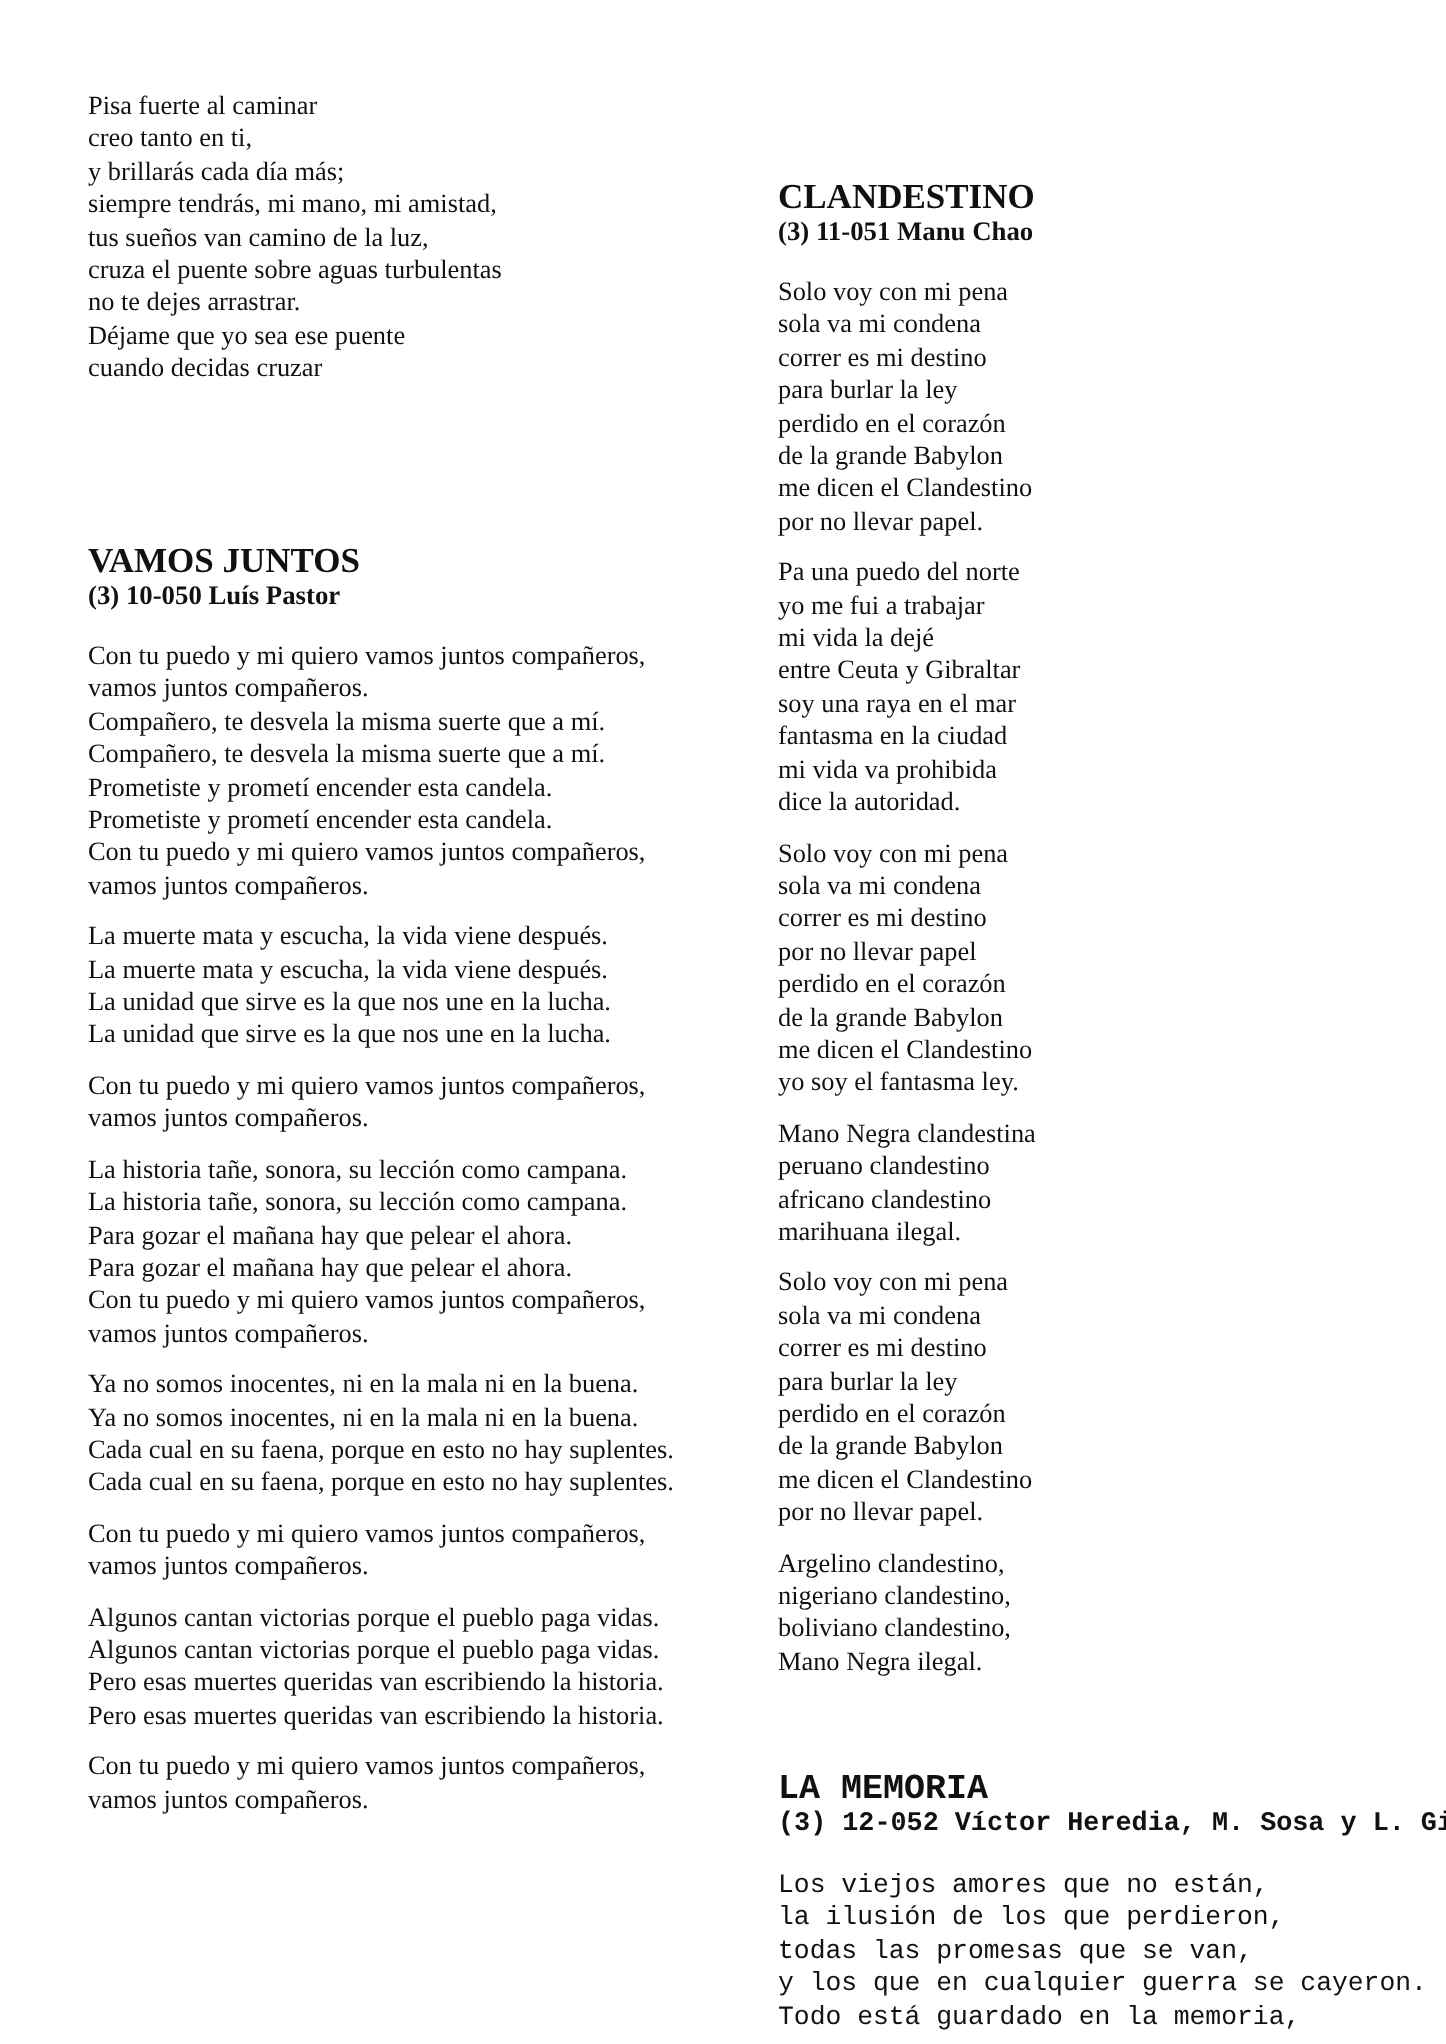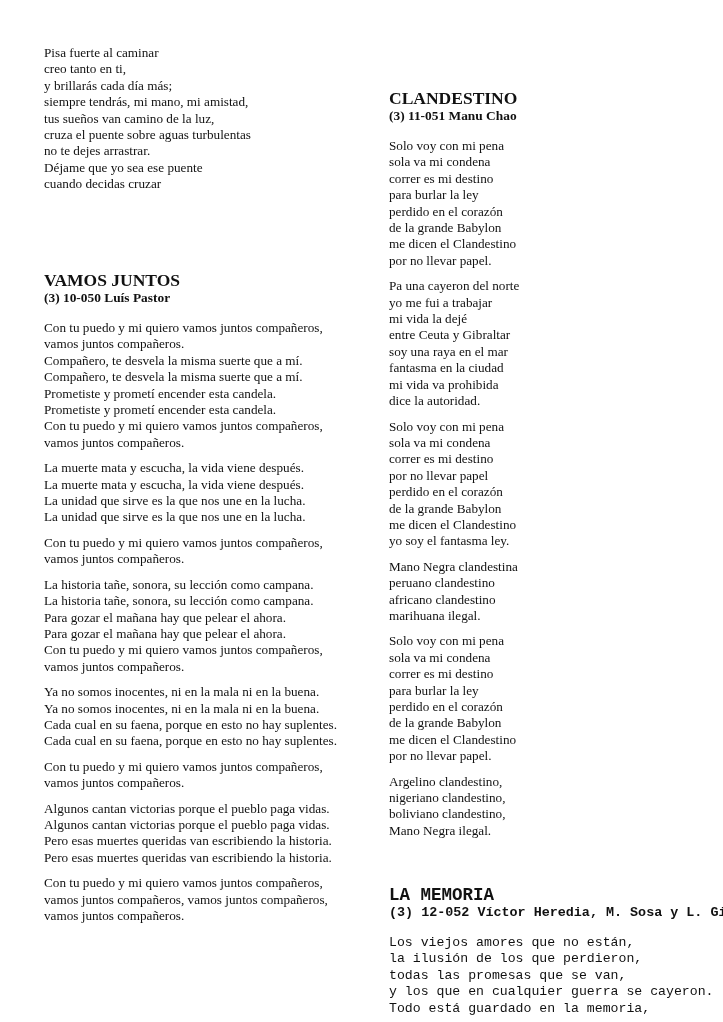--- a/index.html
+++ b/index.html
@@ -76,21 +76,20 @@
       <span class="line">vamos juntos compañeros.</span>
     </div>
     <div class="stanza">
       <span class="line">Algunos cantan victorias porque el pueblo paga vidas.</span>
       <span class="line">Algunos cantan victorias porque el pueblo paga vidas.</span>
       <span class="line">Pero esas muertes queridas van escribiendo la historia.</span>
       <span class="line">Pero esas muertes queridas van escribiendo la historia.</span>
     </div>
     <div class="stanza">
       <span class="line">Con tu puedo y mi quiero vamos juntos compañeros,</span>
-      <span class="line">vamos juntos compañeros, vamos juntos compañeros,</span>
       <span class="line">vamos juntos compañeros.</span>
     </div>
   </div>
 </div>
 
 <div class="col col-right">
 
   <div style="position:absolute; top:48px; left:0;">
     <div class="song-head">
       <span class="title">CLANDESTINO</span>
@@ -101,21 +100,21 @@
       <span class="line">Solo voy con mi pena</span>
       <span class="line">sola va mi condena</span>
       <span class="line">correr es mi destino</span>
       <span class="line">para burlar la ley</span>
       <span class="line">perdido en el corazón</span>
       <span class="line">de la grande Babylon</span>
       <span class="line">me dicen el Clandestino</span>
       <span class="line">por no llevar papel.</span>
     </div>
     <div class="stanza">
-      <span class="line">Pa una cayeron del norte</span>
+      <span class="line">Pa una puedo del norte</span>
       <span class="line">yo me fui a trabajar</span>
       <span class="line">mi vida la dejé</span>
       <span class="line">entre Ceuta y Gibraltar</span>
       <span class="line">soy una raya en el mar</span>
       <span class="line">fantasma en la ciudad</span>
       <span class="line">mi vida va prohibida</span>
       <span class="line">dice la autoridad.</span>
     </div>
     <div class="stanza">
       <span class="line">Solo voy con mi pena</span>

